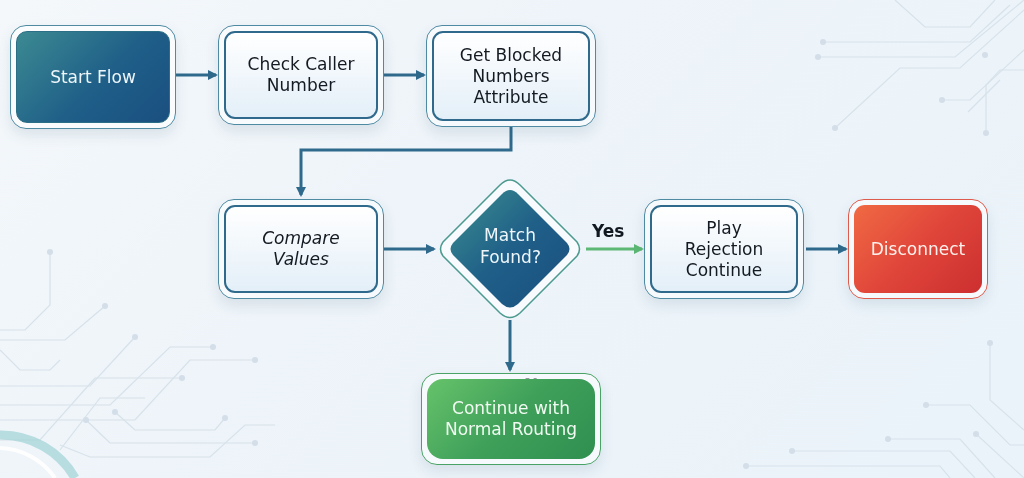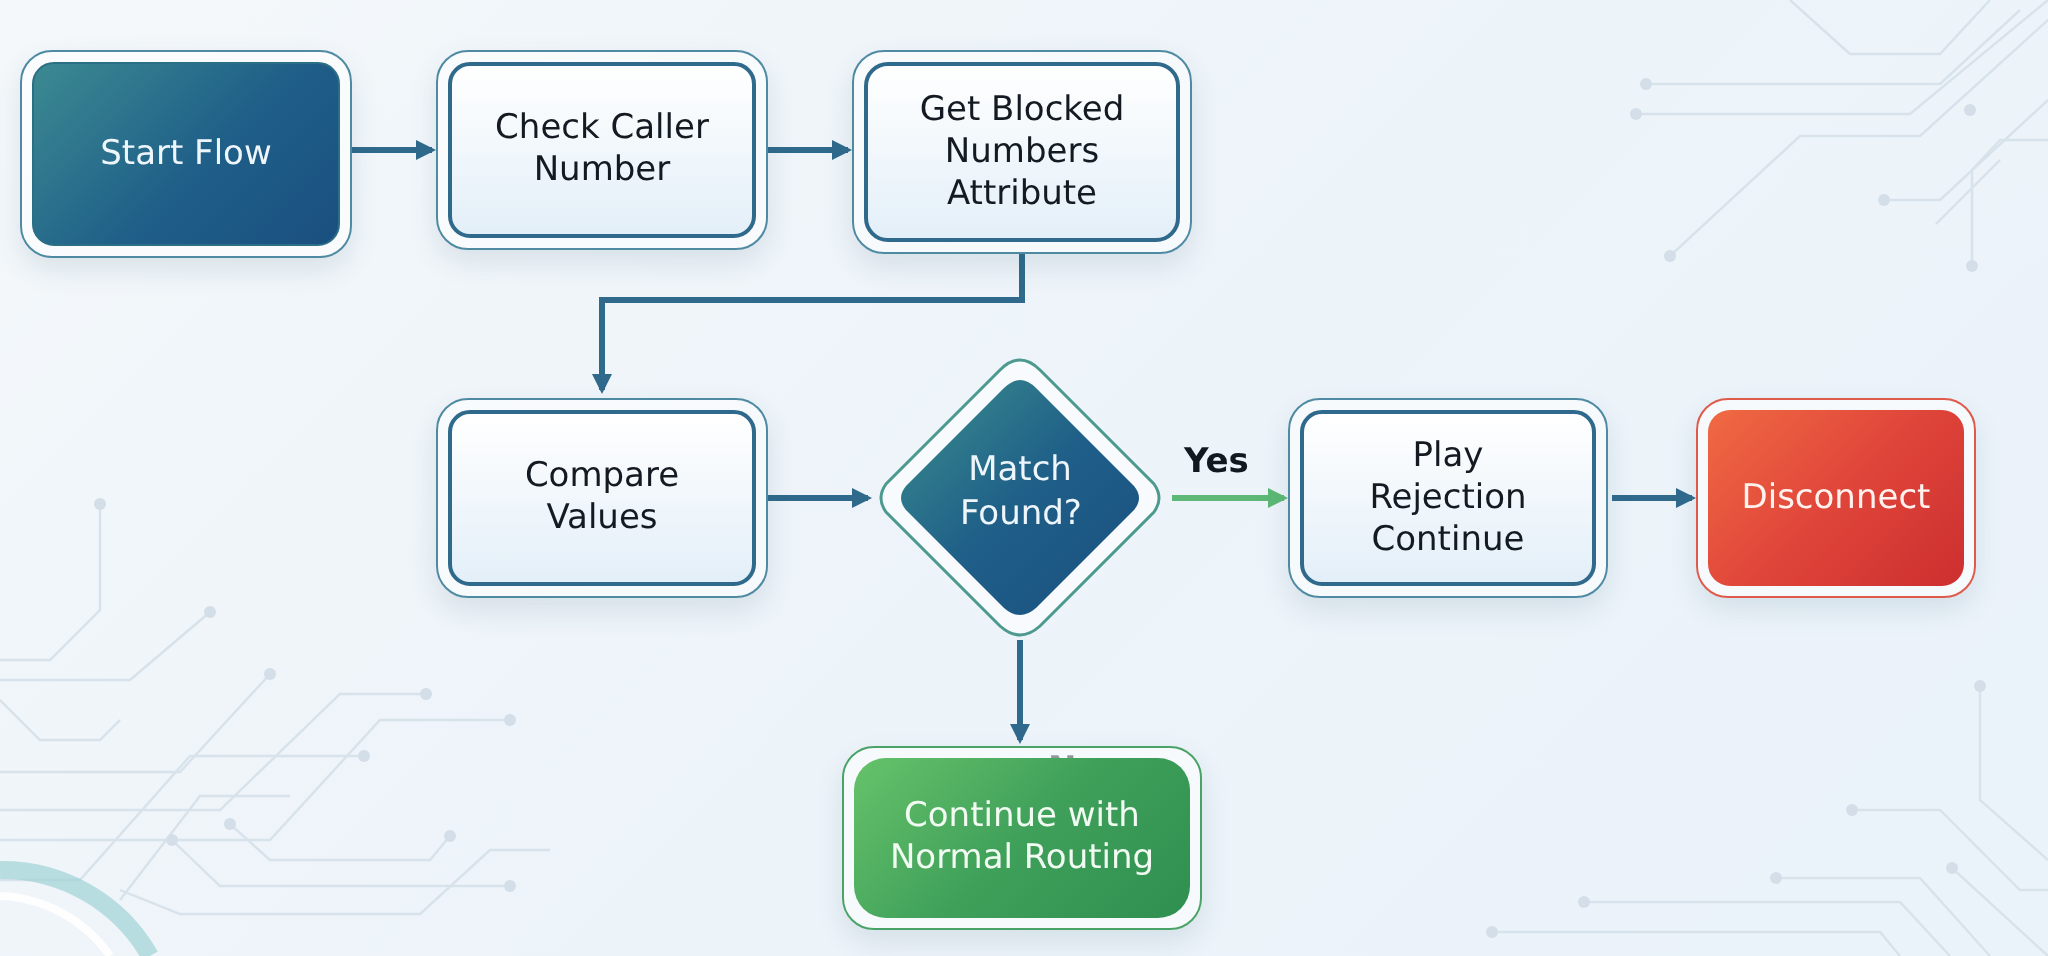--- a/index.html
+++ b/index.html
@@ -114,25 +114,25 @@
 
 <div class="node dark" style="left:10px;top:25px;width:166px;height:104px;">
   <div class="inner">Start Flow</div>
 </div>
 
 <div class="node light" style="left:218px;top:25px;width:166px;height:100px;">
   <div class="inner" style="padding:0 14px;">Check Caller Number</div>
 </div>
 
 <div class="node light" style="left:426px;top:25px;width:170px;height:102px;">
-  <div class="inner" style="padding:0 14px;border-radius:12px;">Get Blocked Numbers Attribute</div>
+  <div class="inner" style="padding:0 14px;">Get Blocked Numbers Attribute</div>
 </div>
 
 <div class="node light" style="left:218px;top:199px;width:166px;height:100px;">
-  <div class="inner" style="padding:0 14px;">Compare Values</div>
+  <div class="inner" style="padding:0 14px;font-style:italic;">Compare Values</div>
 </div>
 
 <svg class="diamond-wrap" viewBox="0 0 148 142">
   <defs>
     <linearGradient id="dg" x1="0" y1="0" x2="1" y2="1">
       <stop offset="0" stop-color="#3c8f8e"></stop>
         <stop offset="0.5" stop-color="#1f5f88"></stop>
         <stop offset="1" stop-color="#1a4f80"></stop>
     </linearGradient>
   </defs>

